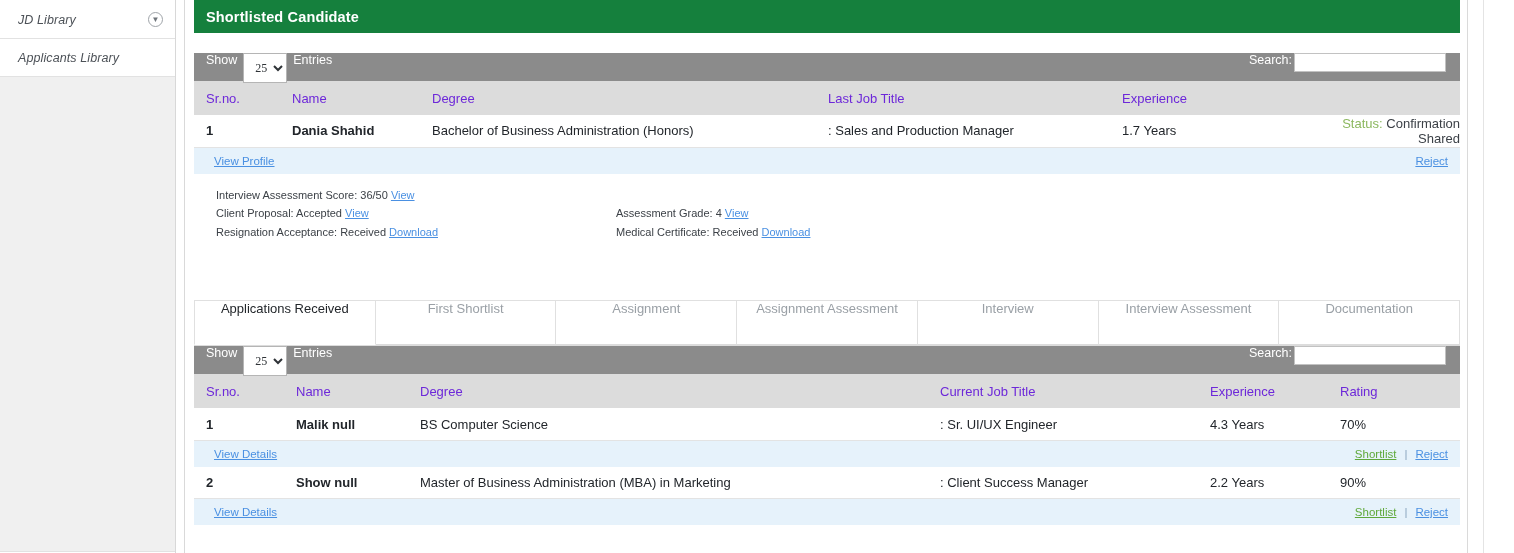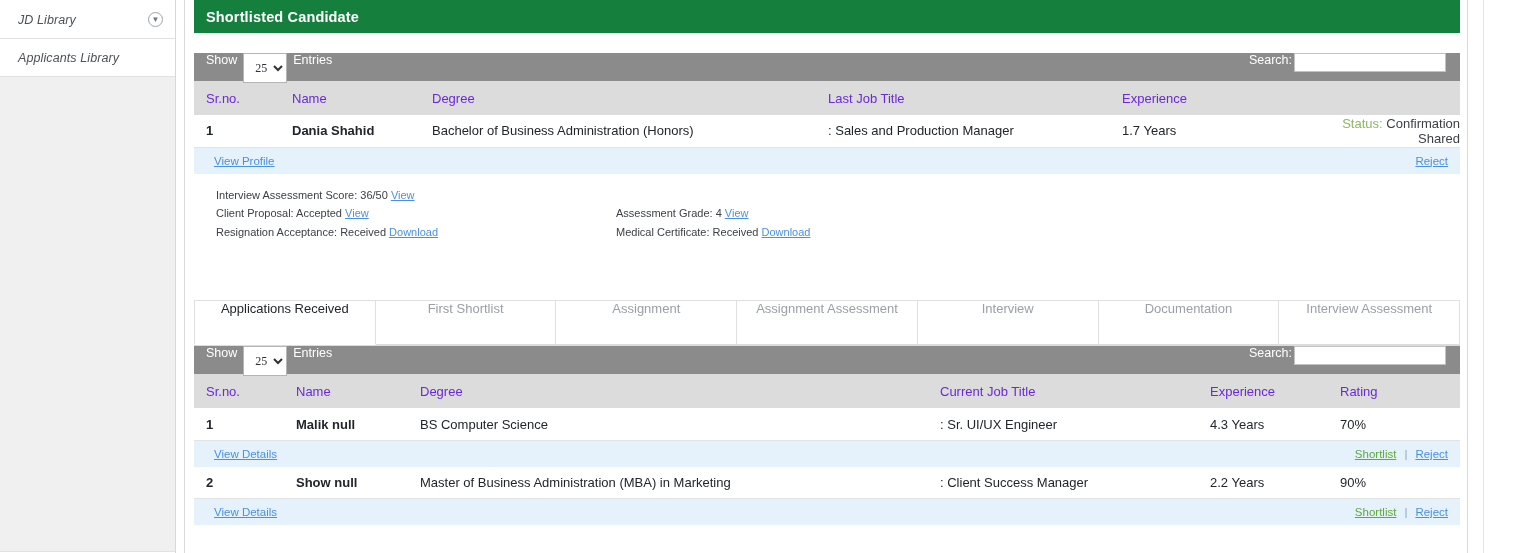--- a/index.html
+++ b/index.html
@@ -337,24 +337,24 @@
         <div class="tab">
           <span>Assignment</span>
         </div>
         <div class="tab">
           <span>Assignment Assessment</span>
         </div>
         <div class="tab">
           <span>Interview</span>
         </div>
         <div class="tab">
+          <span>Interview Assessment</span>
+        </div>
+        <div class="tab">
           <span>Documentation</span>
-        </div>
-        <div class="tab">
-          <span>Interview Assessment</span>
         </div>
       </div>
 
       <div class="tbl-toolbar">
         <span class="show-label">Show</span>
         <select class="entries-select">
           <option>25</option>
         </select>
         <span class="entries-label">Entries</span>
         <span class="toolbar-spacer"></span>

